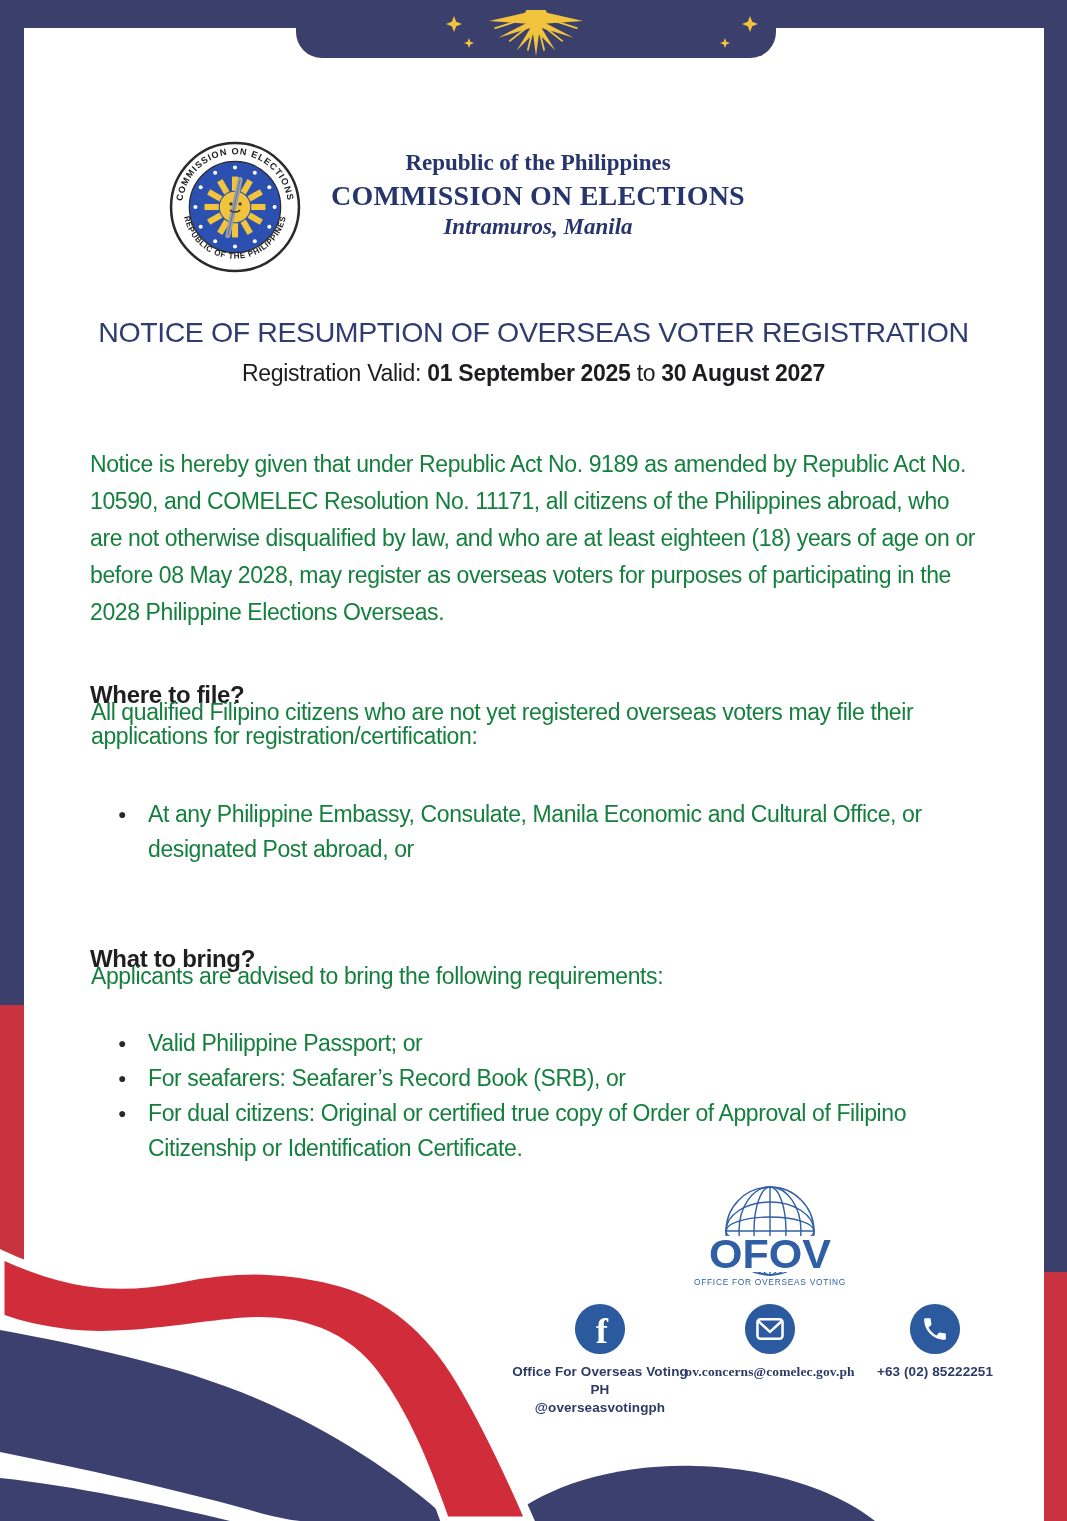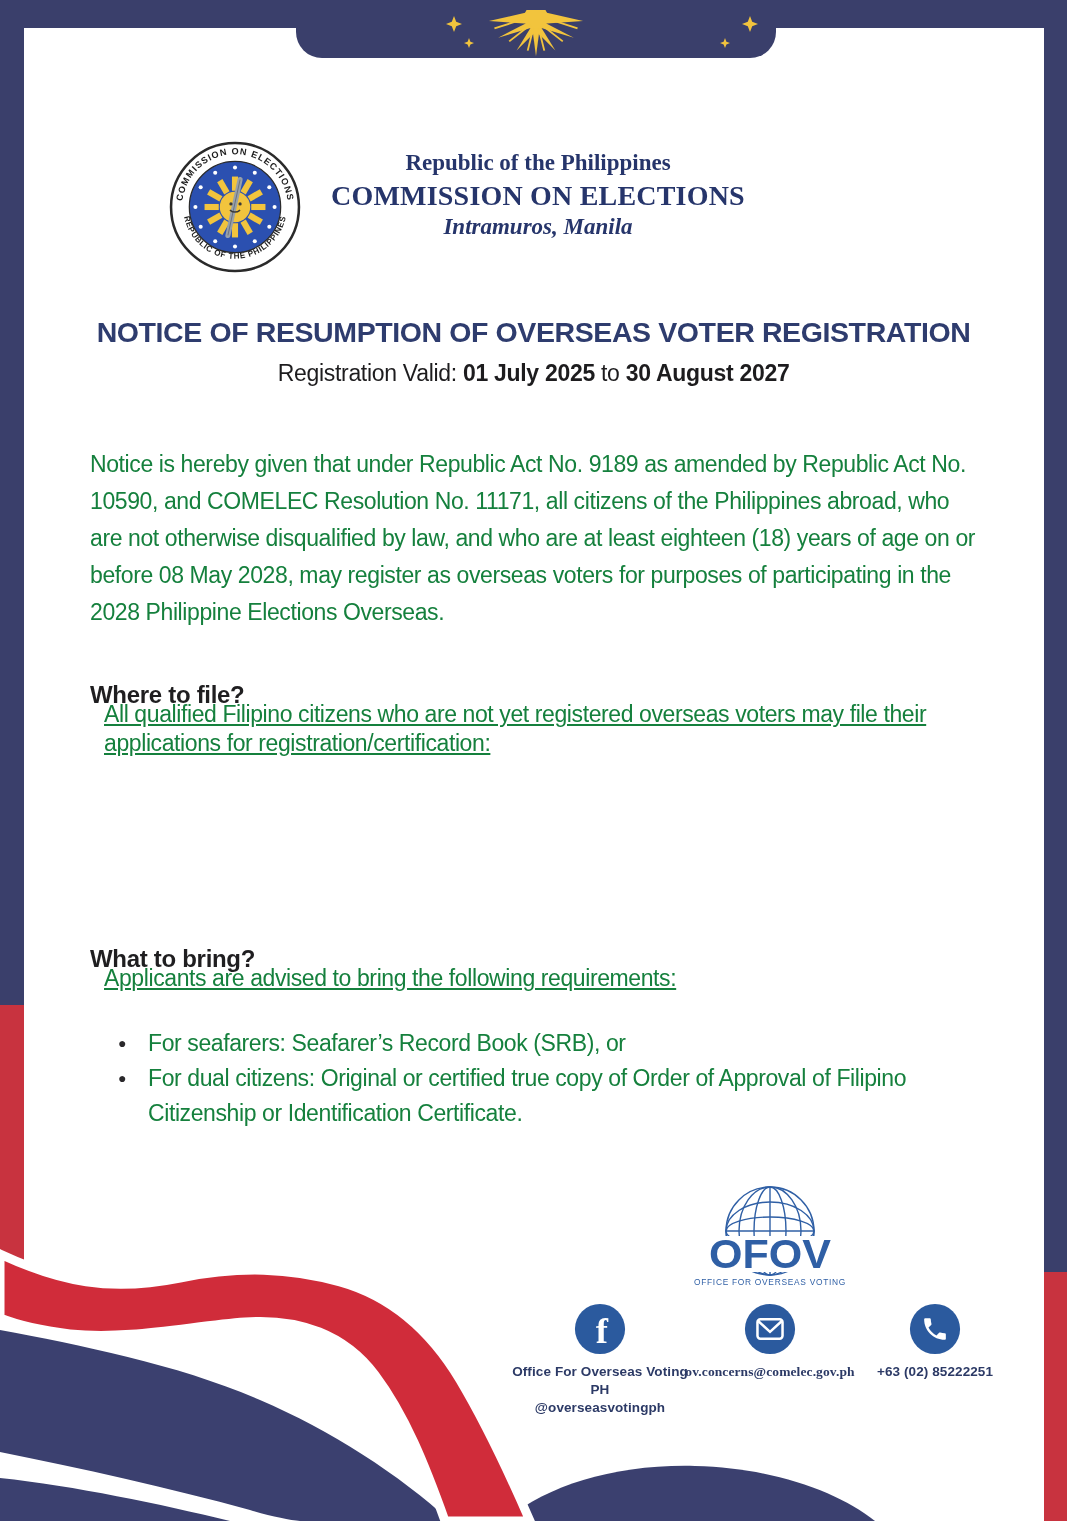--- a/index.html
+++ b/index.html
@@ -29,36 +29,36 @@
   .header-text {
     position:absolute; left:318px; top:150px; width:440px; text-align:center;
     color:#26356b; font-family:"Liberation Serif", serif; font-weight:bold;
   }
   .header-line1 { font-size:23px; }
   .header-line2 { font-size:28px; margin-top:4px; letter-spacing:0.2px; }
   .header-line3 { font-size:23px; font-style:italic; margin-top:2px; }
   
   .notice-title {
     position:absolute; left:40px; right:40px; top:316px; text-align:center;
-    font-size:28.5px; font-weight:bold; color:#2e3c6e; letter-spacing:-0.4px;
+    font-size:28.5px; font-weight:normal; color:#2e3c6e; letter-spacing:-0.4px;
   }
   .notice-subtitle {
     position:absolute; left:40px; right:40px; top:360px; text-align:center;
     font-size:23px; color:#1d1c1e; letter-spacing:-0.3px;
   }
   .notice-subtitle b { font-weight:bold; }
   
   .body-text { color:#15803d; font-size:23px; letter-spacing:-0.4px; }
   .intro { position:absolute; left:90px; top:446px; width:892px; line-height:37px; }
   .sec-heading {
     position:absolute; left:90px; font-size:24px; font-weight:bold; color:#1f1e20;
     letter-spacing:-0.3px;
     margin-top:17px;
   }
-  .sec-para { position:absolute; left:104px; width:892px; line-height:29px;text-decoration:underline; }
+  .sec-para { position:absolute; left:91px; width:892px; line-height:24px; }
   .sec-list { position:absolute; left:90px; width:892px; list-style:none; }
   .sec-list li { position:relative; padding-left:58px; line-height:35px; }
   .sec-list li::before {
     content:"●"; position:absolute; left:28px; top:0; font-size:14px; line-height:35px;
     color:#2a282b;
   }
   #sec1-heading { top:664px; } #sec1-para { top:700px; } #sec1-list { top:797px; }
   #sec2-heading { top:928px; } #sec2-para { top:964px; } #sec2-list { top:1026px; }
   
   .ofov { position:absolute; left:682px; top:1184px; width:176px; }
@@ -180,33 +180,35 @@
   </div>
 
   <div class="header-text">
     <div class="header-line1">Republic of the Philippines</div>
     <div class="header-line2">COMMISSION ON ELECTIONS</div>
     <div class="header-line3">Intramuros, Manila</div>
   </div>
 
   <div class="notice-title">NOTICE OF RESUMPTION OF OVERSEAS VOTER REGISTRATION</div>
   <div class="notice-subtitle">
-    <span>Registration Valid: </span><b>01 July 2025</b><span> to </span><b>30 August 2027</b>
+    <span>Registration Valid: </span><b>01 September 2025</b><span> to </span><b>30 August 2027</b>
   </div>
 
   <div class="intro body-text">Notice is hereby given that under Republic Act No. 9189 as amended by Republic Act No. 10590, and COMELEC Resolution No. 11171, all citizens of the Philippines abroad, who are not otherwise disqualified by law, and who are at least eighteen (18) years of age on or before 08 May 2028, may register as overseas voters for purposes of participating in the 2028 Philippine Elections Overseas.</div>
 
   <div id="sec1-heading" class="sec-heading">Where to file?</div>
   <div id="sec1-para" class="sec-para body-text">All qualified Filipino citizens who are not yet registered overseas voters may file their applications for registration/certification:</div>
   <ul id="sec1-list" class="sec-list body-text">
+    <li>At any Philippine Embassy, Consulate, Manila Economic and Cultural Office, or designated Post abroad, or</li>
   </ul>
 
   <div id="sec2-heading" class="sec-heading">What to bring?</div>
   <div id="sec2-para" class="sec-para body-text">Applicants are advised to bring the following requirements:</div>
   <ul id="sec2-list" class="sec-list body-text">
+    <li>Valid Philippine Passport; or</li>
     <li>For seafarers: Seafarer’s Record Book (SRB), or</li>
     <li>For dual citizens: Original or certified true copy of Order of Approval of Filipino Citizenship or Identification Certificate.</li>
   </ul>
 
   <div class="ofov">
     <svg width="176" height="114" viewBox="0 0 176 114">
       <g stroke="#2f5fa5" stroke-width="1.4" fill="none">
         <circle cx="88" cy="47" r="44"></circle>
         <ellipse cx="88" cy="47" rx="16" ry="44"></ellipse>
         <ellipse cx="88" cy="47" rx="31" ry="44"></ellipse>

